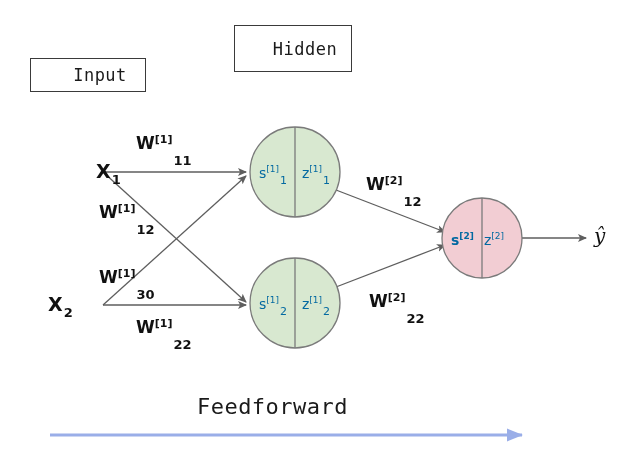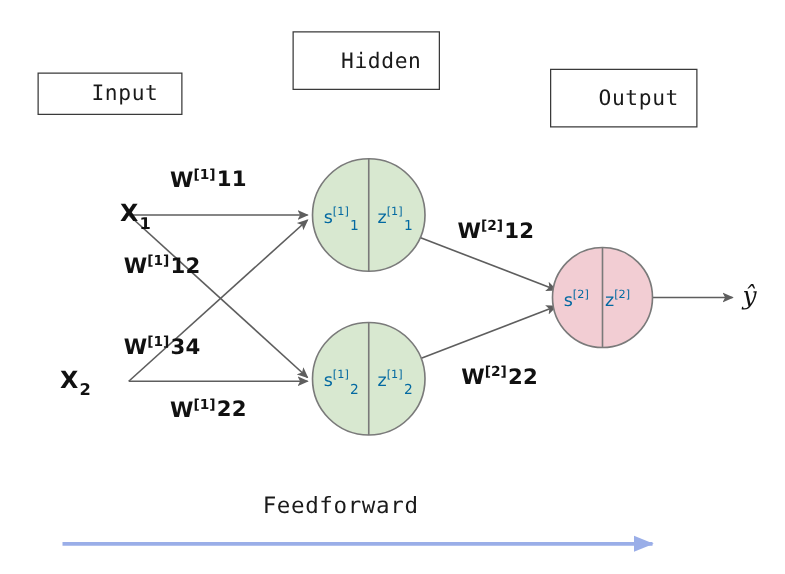--- a/index.html
+++ b/index.html
@@ -47,21 +47,21 @@
   
   .math {
     position: absolute;
     font-family: "DejaVu Sans", sans-serif;
     color: #111111;
     white-space: nowrap;
     line-height: 1;
   }
   .math .base { font-size: 17px; font-weight: 600; }
   .math .sup  { font-size: 11px; vertical-align: super; font-weight: 600; }
-  .math .sub  { font-size: 17px; position: relative; top: 0; left: 1px; font-weight: 700; }
+  .math .sub  { font-size: 13px; position: relative; top: 16px; left: 1px; font-weight: 700; }
 
   .xlabel .base { font-size: 19px; font-weight: 700; }
   .xlabel .sub  { font-size: 13px; top: 6px; }
 
   .yhat {
     position: absolute;
     font-size: 20px;
     font-family: "DejaVu Serif", serif;
     font-style: italic;
     color: #111111;
@@ -80,21 +80,21 @@
   .node-text .sub  { font-size: 11px; position: relative; top: 6px; left: 1px; }
 
   
   #feedforward-caption {
     position: absolute;
     left: 0;
     top: 394px;
     width: 545px;
     text-align: center;
     font-family: "DejaVu Sans Mono", monospace;
-    font-size: 18px;
+    font-size: 22px;
     color: #1a1a1a;
     letter-spacing: 0.5px;
   }
 </style>
 </head>
 <body>
 
 <div id="canvas">
 
   <svg class="layer" viewBox="0 0 628 459" xmlns="http://www.w3.org/2000/svg">
@@ -136,41 +136,38 @@
 
     <line x1="50" y1="435" x2="522" y2="435" stroke="#9aaee8" stroke-width="3" marker-end="url(#arrowBlue)"></line>
   </svg>
 
   <div class="layer-box" id="box-input">
     <span>Input</span>
   </div>
   <div class="layer-box" id="box-hidden">
     <span>Hidden</span>
   </div>
-  <div class="layer-box" id="box-output">
-    <span>Output</span>
-  </div>
 
   <div class="math xlabel" style="left:48px; top:162px;margin-left:48px;">
     <span class="base">X</span><span class="sub">1</span>
   </div>
   <div class="math xlabel" style="left:48px; top:295px;">
     <span class="base">X</span><span class="sub">2</span>
   </div>
 
   <div class="math" style="left:136px; top:134px;">
     <span class="base">W</span><span class="sup">[1]</span><span class="sub">11</span>
   </div>
 
   <div class="math" style="left:99px; top:203px;">
     <span class="base">W</span><span class="sup">[1]</span><span class="sub">12</span>
   </div>
 
   <div class="math" style="left:99px; top:268px;">
-    <span class="base">W</span><span class="sup">[1]</span><span class="sub">34</span>
+    <span class="base">W</span><span class="sup">[1]</span><span class="sub">30</span>
   </div>
 
   <div class="math" style="left:136px; top:318px;">
     <span class="base">W</span><span class="sup">[1]</span><span class="sub">22</span>
   </div>
 
   <div class="math" style="left:366px; top:175px;">
     <span class="base">W</span><span class="sup">[2]</span><span class="sub">12</span>
   </div>
 
@@ -185,21 +182,21 @@
     <span class="base">z</span><span class="sup">[1]</span><span class="sub">1</span>
   </div>
 
   <div class="node-text" style="left:259px; top:296px;">
     <span class="base">s</span><span class="sup">[1]</span><span class="sub">2</span>
   </div>
   <div class="node-text" style="left:302px; top:296px;">
     <span class="base">z</span><span class="sup">[1]</span><span class="sub">2</span>
   </div>
 
-  <div class="node-text" style="left:451px; top:232px;">
+  <div class="node-text" style="left:451px; top:232px;font-weight:bold;">
     <span class="base">s</span><span class="sup">[2]</span>
   </div>
   <div class="node-text" style="left:484px; top:232px;text-align:right;">
     <span class="base">z</span><span class="sup">[2]</span>
   </div>
 
   <div class="yhat" style="left:594px; top:224px;">ŷ</div>
 
   <div id="feedforward-caption">Feedforward</div>
 

